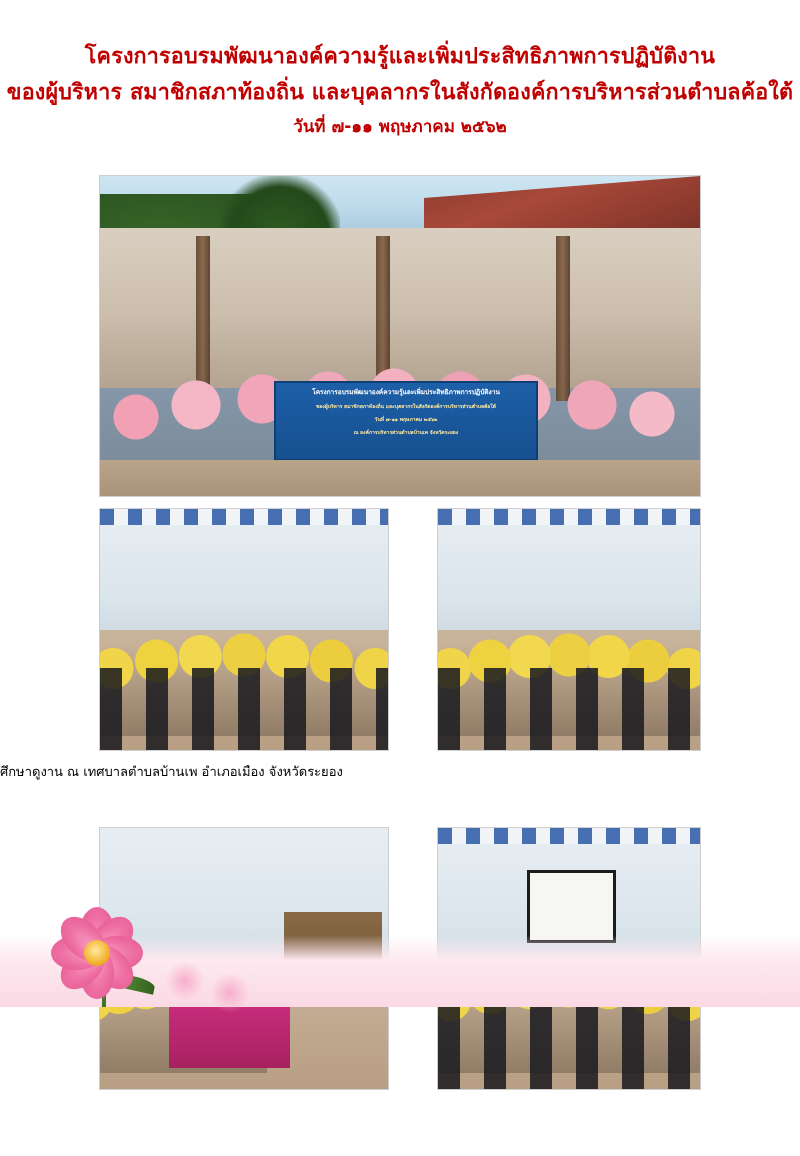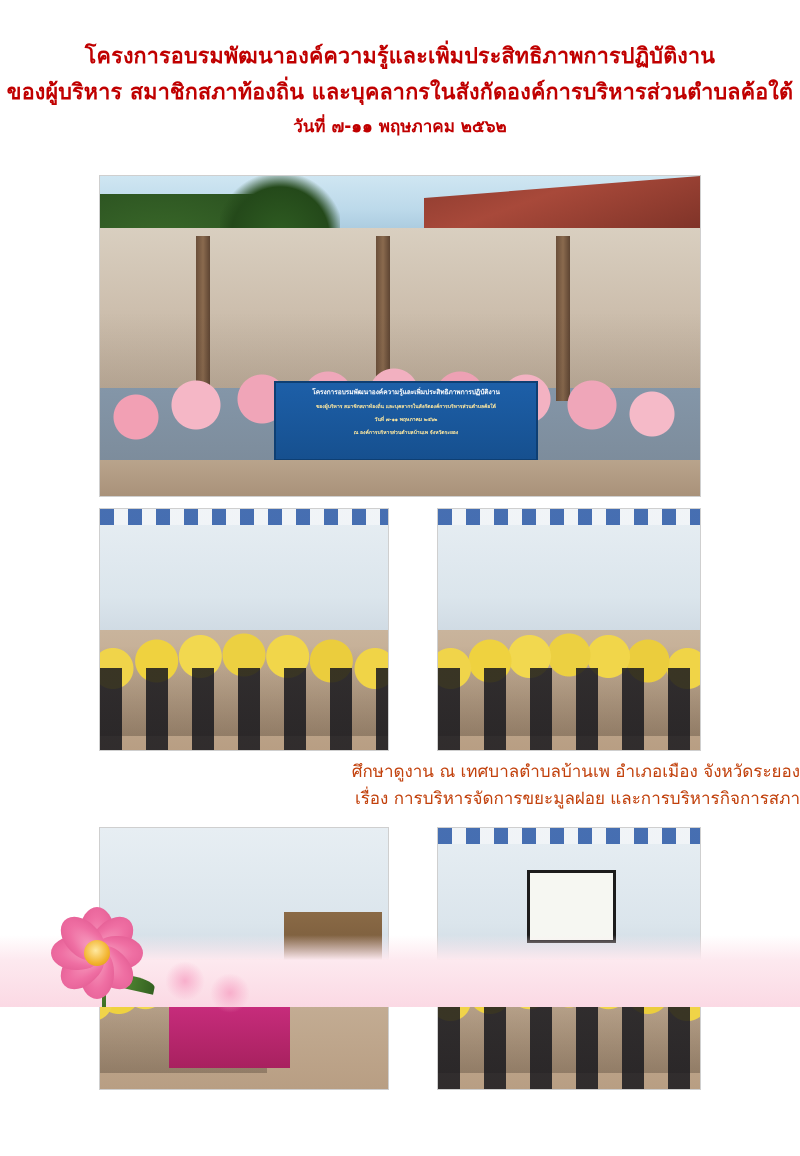--- a/index.html
+++ b/index.html
@@ -157,23 +157,23 @@
   }
   #photo-meeting-right .screen {
     position:absolute; left:34%; top:16%; width:34%; height:28%;
     background: #f6f7f2; border: 3px solid #1c1c1c;
   }
 
   
   .caption {
     position: absolute;
     left: 0; right: 0; top: 758px;
-    text-align: right;
-    color: #c2410c;
-    font-size: 17px;
+    text-align: left;
+    color: #000000;
+    font-size: 13px;
     line-height: 27px;
   }
 
   
   .footer-band {
     position:absolute; left:0; bottom:0; width:100%; height:72px;
     background: linear-gradient(180deg, rgba(255,255,255,0) 0%, #fde9ef 35%, #fbd9e4 100%);
   }
   .flower {
     position:absolute; left:38px; bottom:2px; width:118px; height:104px;
@@ -246,21 +246,20 @@
   <div class="photo room" id="photo-room-right">
     <div class="wall"></div>
     <div class="valance"></div>
     <div class="floor2"></div>
     <div class="seats"></div>
     <div class="chairs"></div>
   </div>
 
   <div class="caption">
     <div>ศึกษาดูงาน ณ เทศบาลตำบลบ้านเพ อำเภอเมือง จังหวัดระยอง</div>
-    <div>เรื่อง การบริหารจัดการขยะมูลฝอย และการบริหารกิจการสภา</div>
   </div>
 
   <div class="photo room" id="photo-meeting-left">
     <div class="wall"></div>
     <div class="floor2"></div>
     <div class="sofa"></div>
     <div class="seats" style="width:66%; left:-8%;"></div>
     <div class="cloth"></div>
     <div class="table"></div>
   </div>

